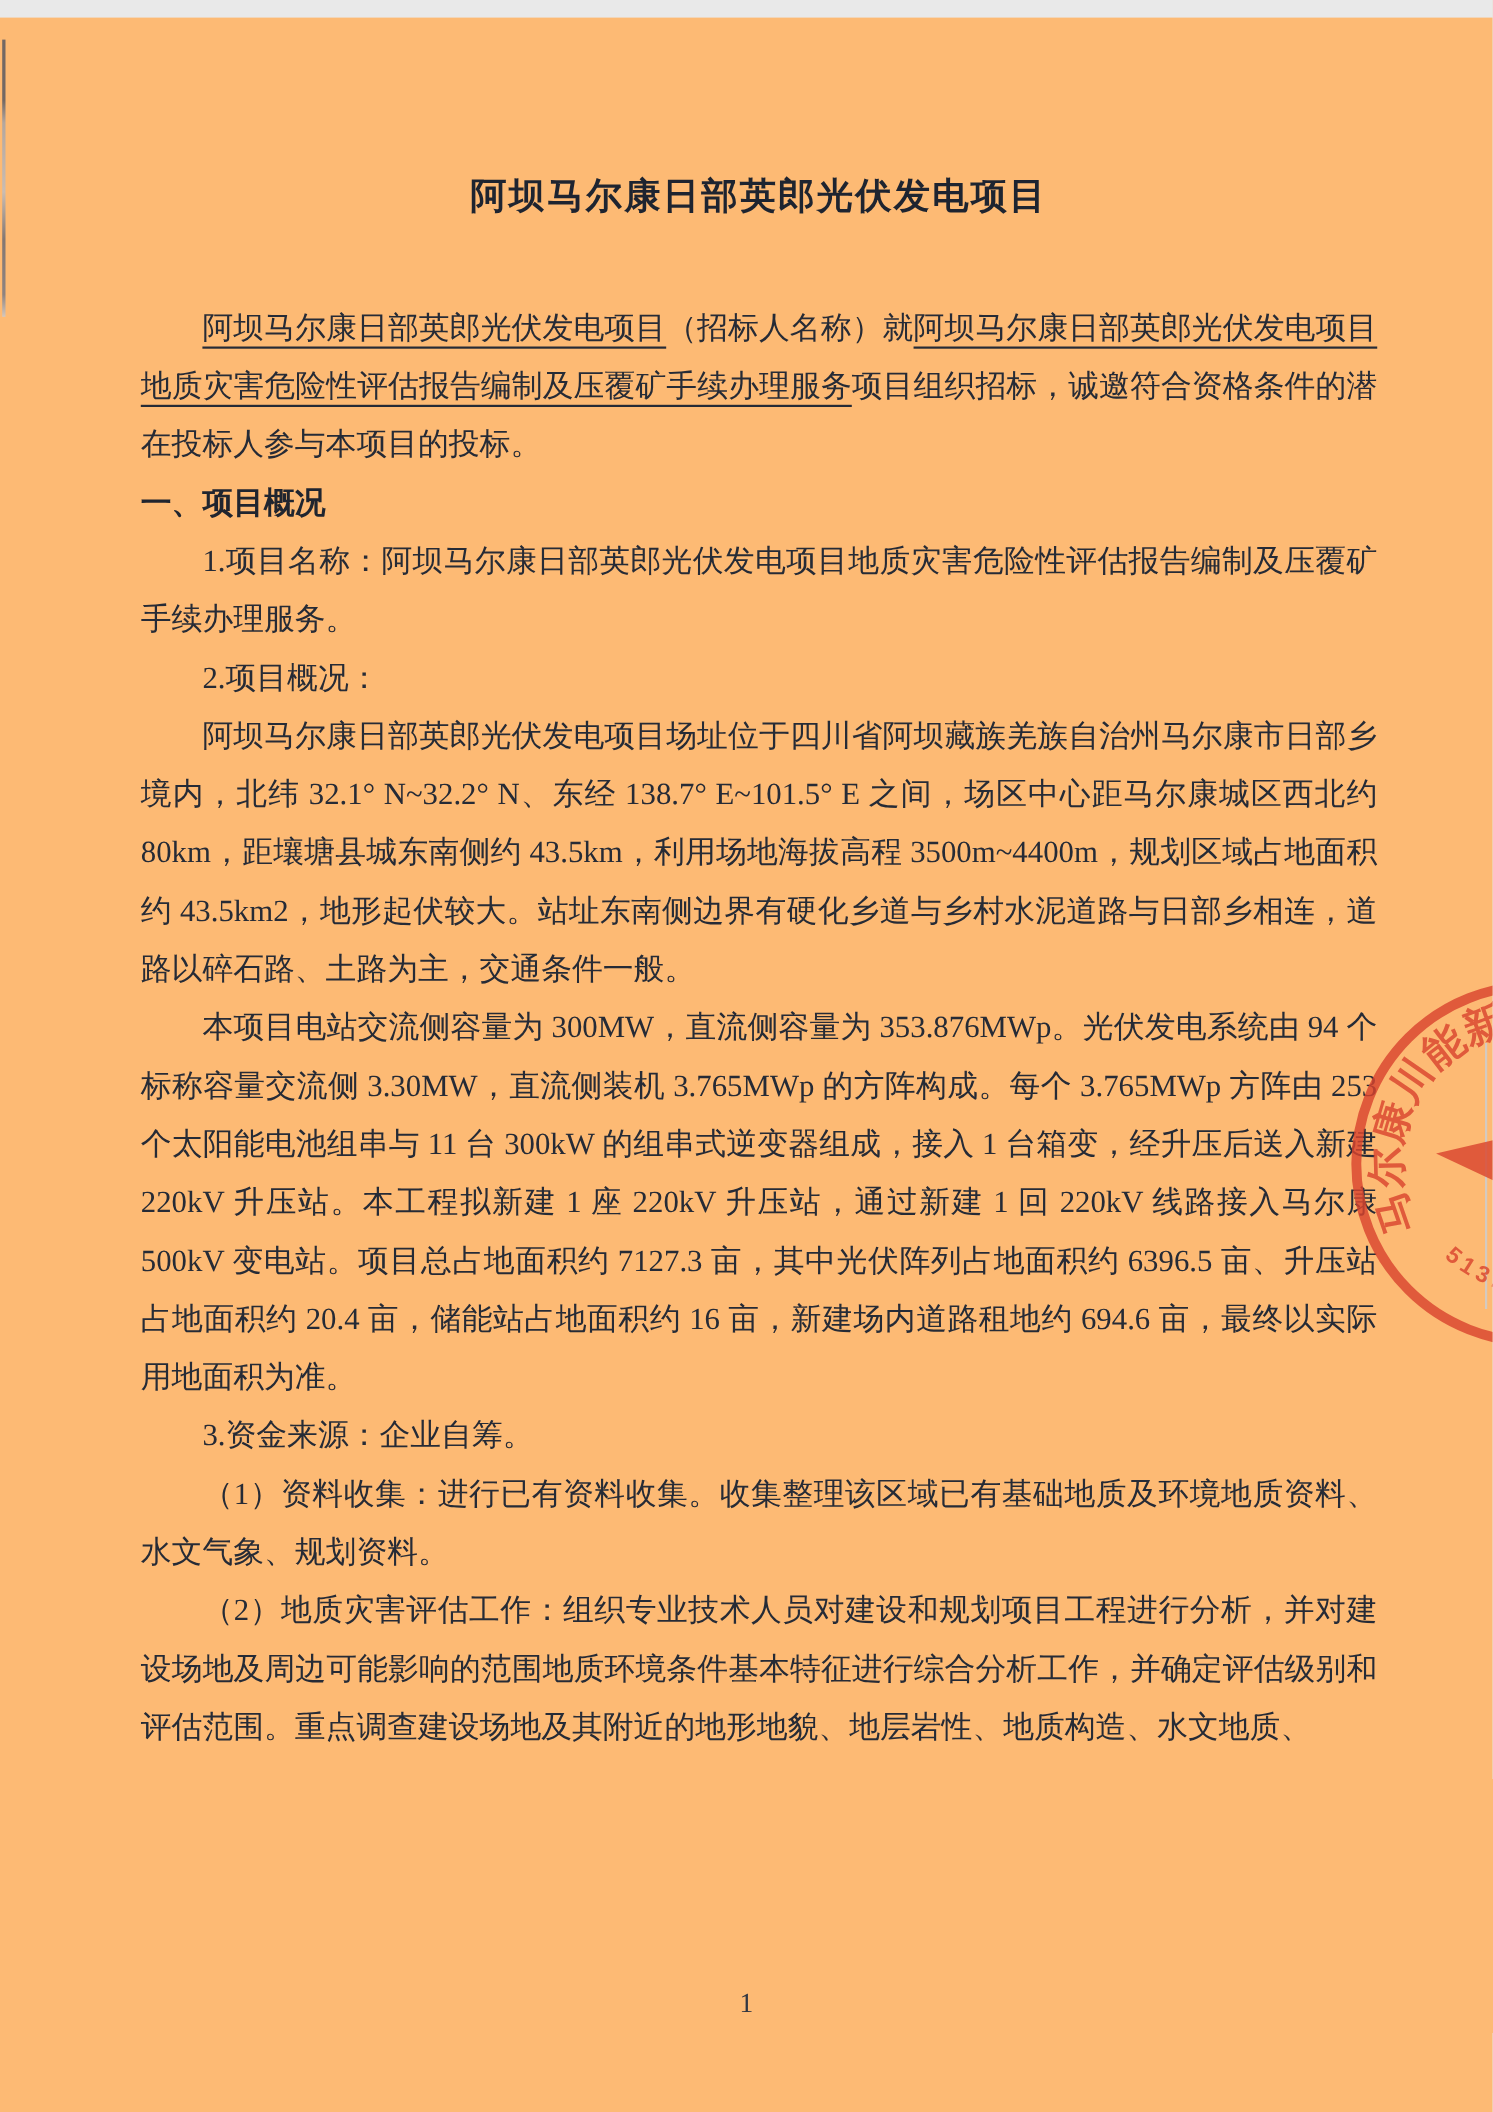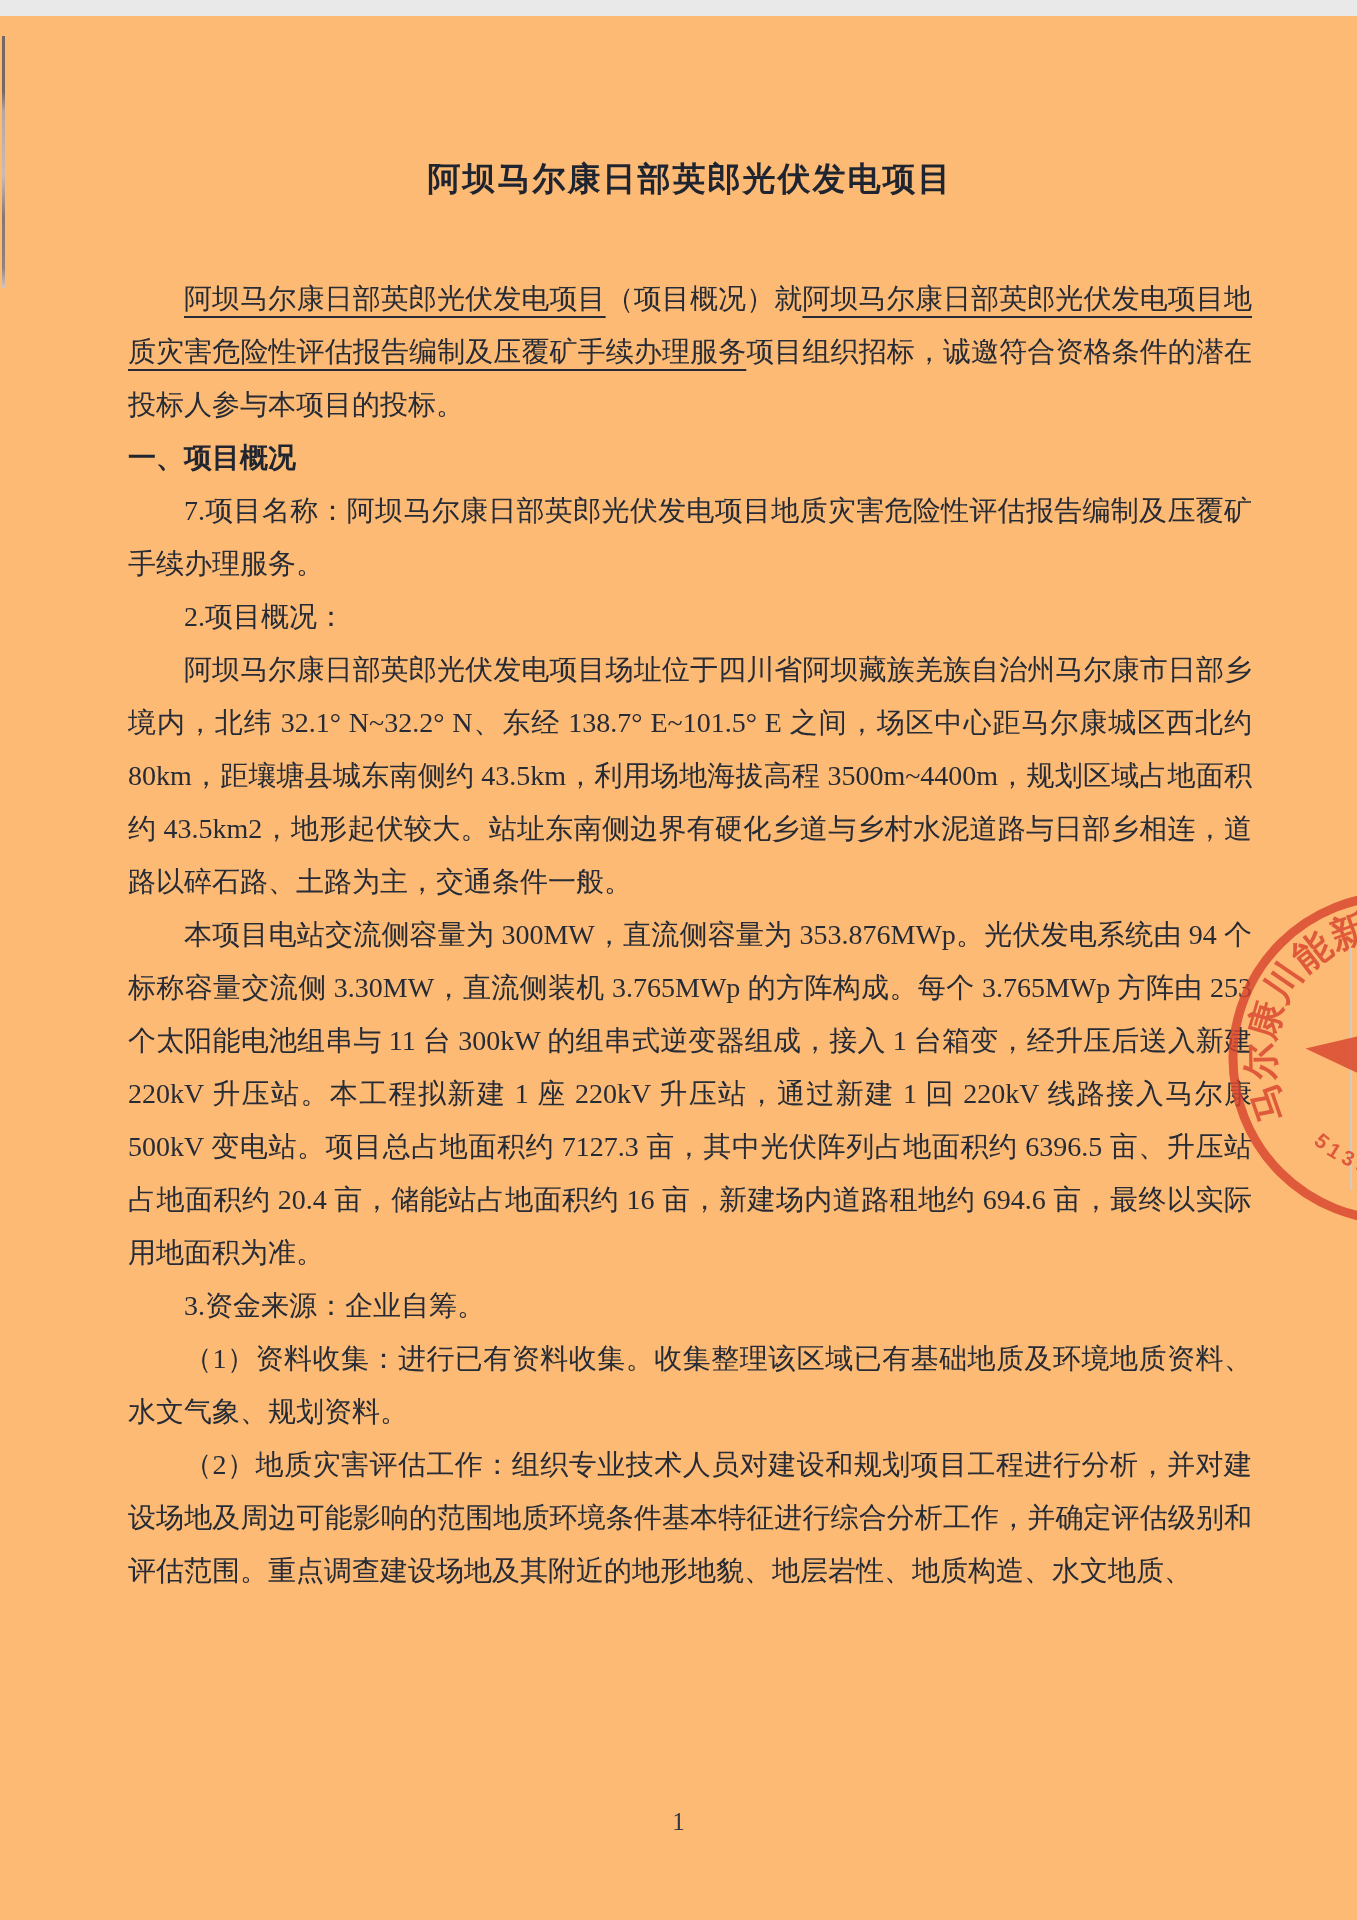--- a/index.html
+++ b/index.html
@@ -85,25 +85,25 @@
   <div class="edge-right"></div>
 
   <div class="doc">
 
     <div class="title-block">
       <div>阿坝马尔康日部英郎光伏发电项目</div>
     </div>
 
     <div class="body-block">
 
-      <p><span class="u">阿坝马尔康日部英郎光伏发电项目</span><span>（项目概况）就</span><span class="u">阿坝马尔康日部英郎光伏发电项目地质灾害危险性评估报告编制及压覆矿手续办理服务</span><span>项目组织招标，诚邀符合资格条件的潜在投标人参与本项目的投标。</span></p>
+      <p><span class="u">阿坝马尔康日部英郎光伏发电项目</span><span>（招标人名称）就</span><span class="u">阿坝马尔康日部英郎光伏发电项目地质灾害危险性评估报告编制及压覆矿手续办理服务</span><span>项目组织招标，诚邀符合资格条件的潜在投标人参与本项目的投标。</span></p>
 
       <p class="sec-heading no-indent">一、项目概况</p>
 
-      <p>7.项目名称：阿坝马尔康日部英郎光伏发电项目地质灾害危险性评估报告编制及压覆矿手续办理服务。</p>
+      <p>1.项目名称：阿坝马尔康日部英郎光伏发电项目地质灾害危险性评估报告编制及压覆矿手续办理服务。</p>
 
       <p>2.项目概况：</p>
 
       <p>阿坝马尔康日部英郎光伏发电项目场址位于四川省阿坝藏族羌族自治州马尔康市日部乡境内，北纬 32.1° N~32.2° N、东经 138.7° E~101.5° E 之间，场区中心距马尔康城区西北约 80km，距壤塘县城东南侧约 43.5km，利用场地海拔高程 3500m~4400m，规划区域占地面积约 43.5km2，地形起伏较大。站址东南侧边界有硬化乡道与乡村水泥道路与日部乡相连，道路以碎石路、土路为主，交通条件一般。</p>
 
       <p>本项目电站交流侧容量为 300MW，直流侧容量为 353.876MWp。光伏发电系统由 94 个标称容量交流侧 3.30MW，直流侧装机 3.765MWp 的方阵构成。每个 3.765MWp 方阵由 253 个太阳能电池组串与 11 台 300kW 的组串式逆变器组成，接入 1 台箱变，经升压后送入新建 220kV 升压站。本工程拟新建 1 座 220kV 升压站，通过新建 1 回 220kV 线路接入马尔康 500kV 变电站。项目总占地面积约 7127.3 亩，其中光伏阵列占地面积约 6396.5 亩、升压站占地面积约 20.4 亩，储能站占地面积约 16 亩，新建场内道路租地约 694.6 亩，最终以实际用地面积为准。</p>
 
       <p>3.资金来源：企业自筹。</p>
 
 

